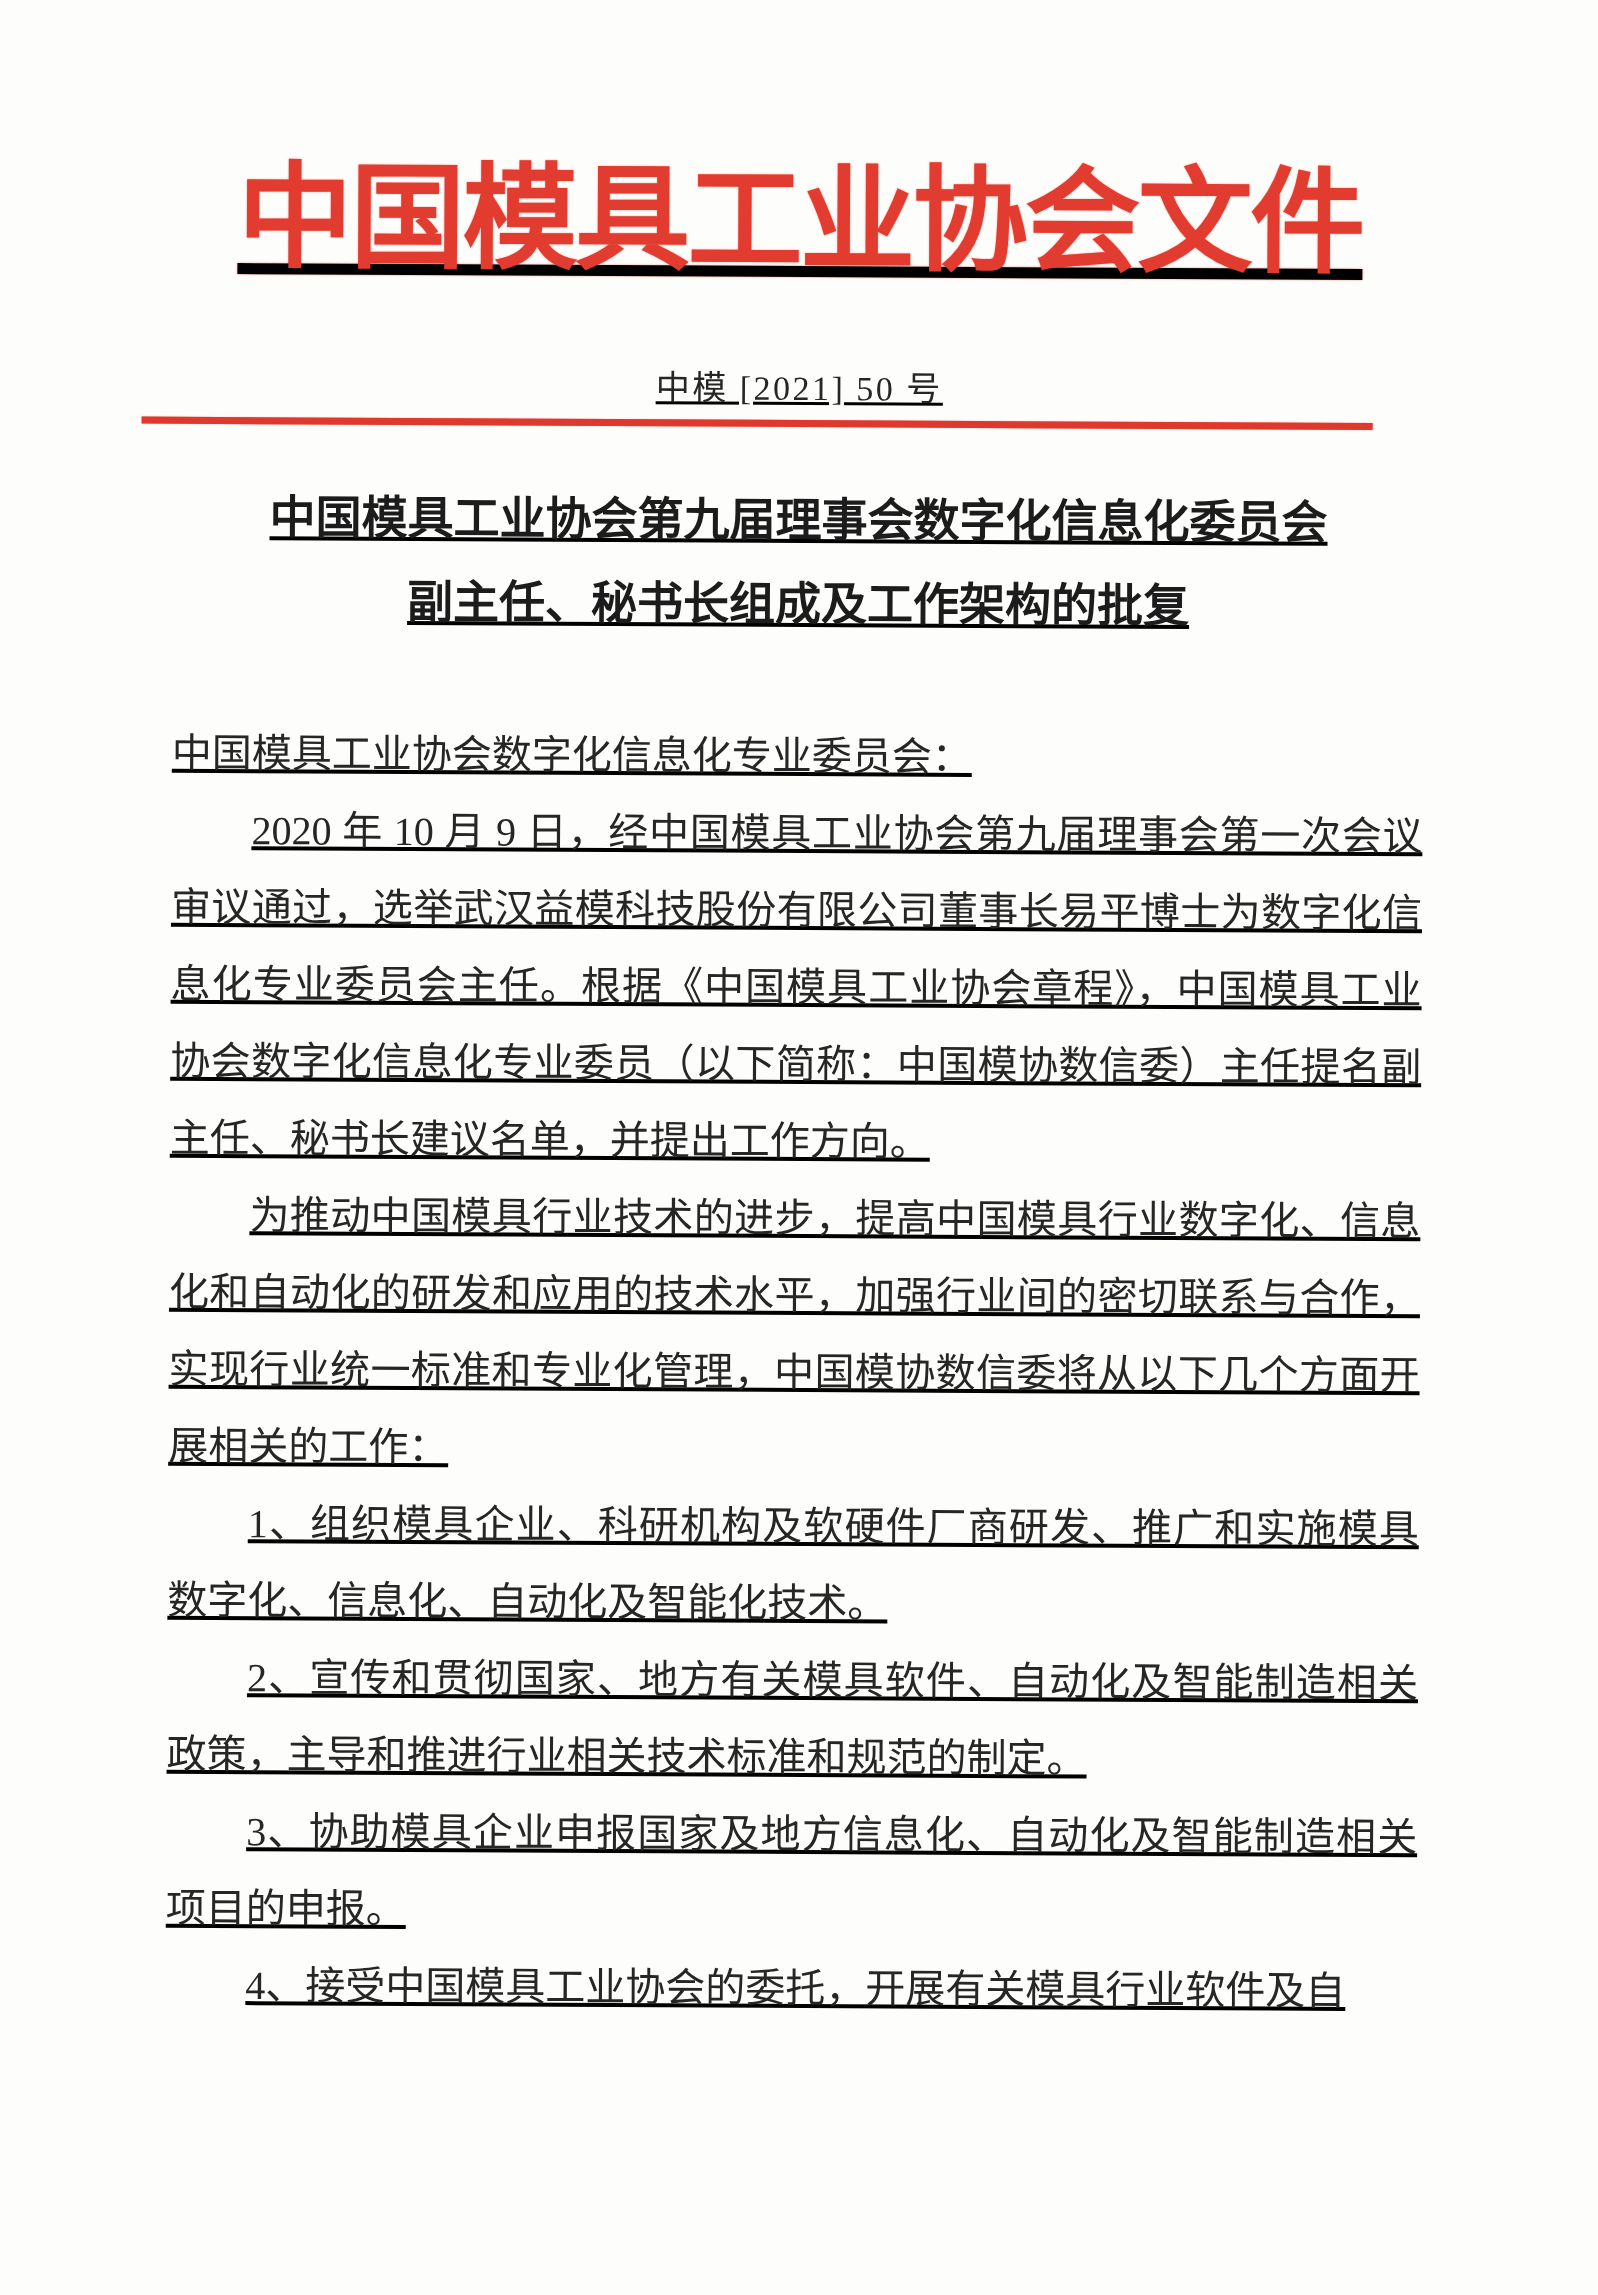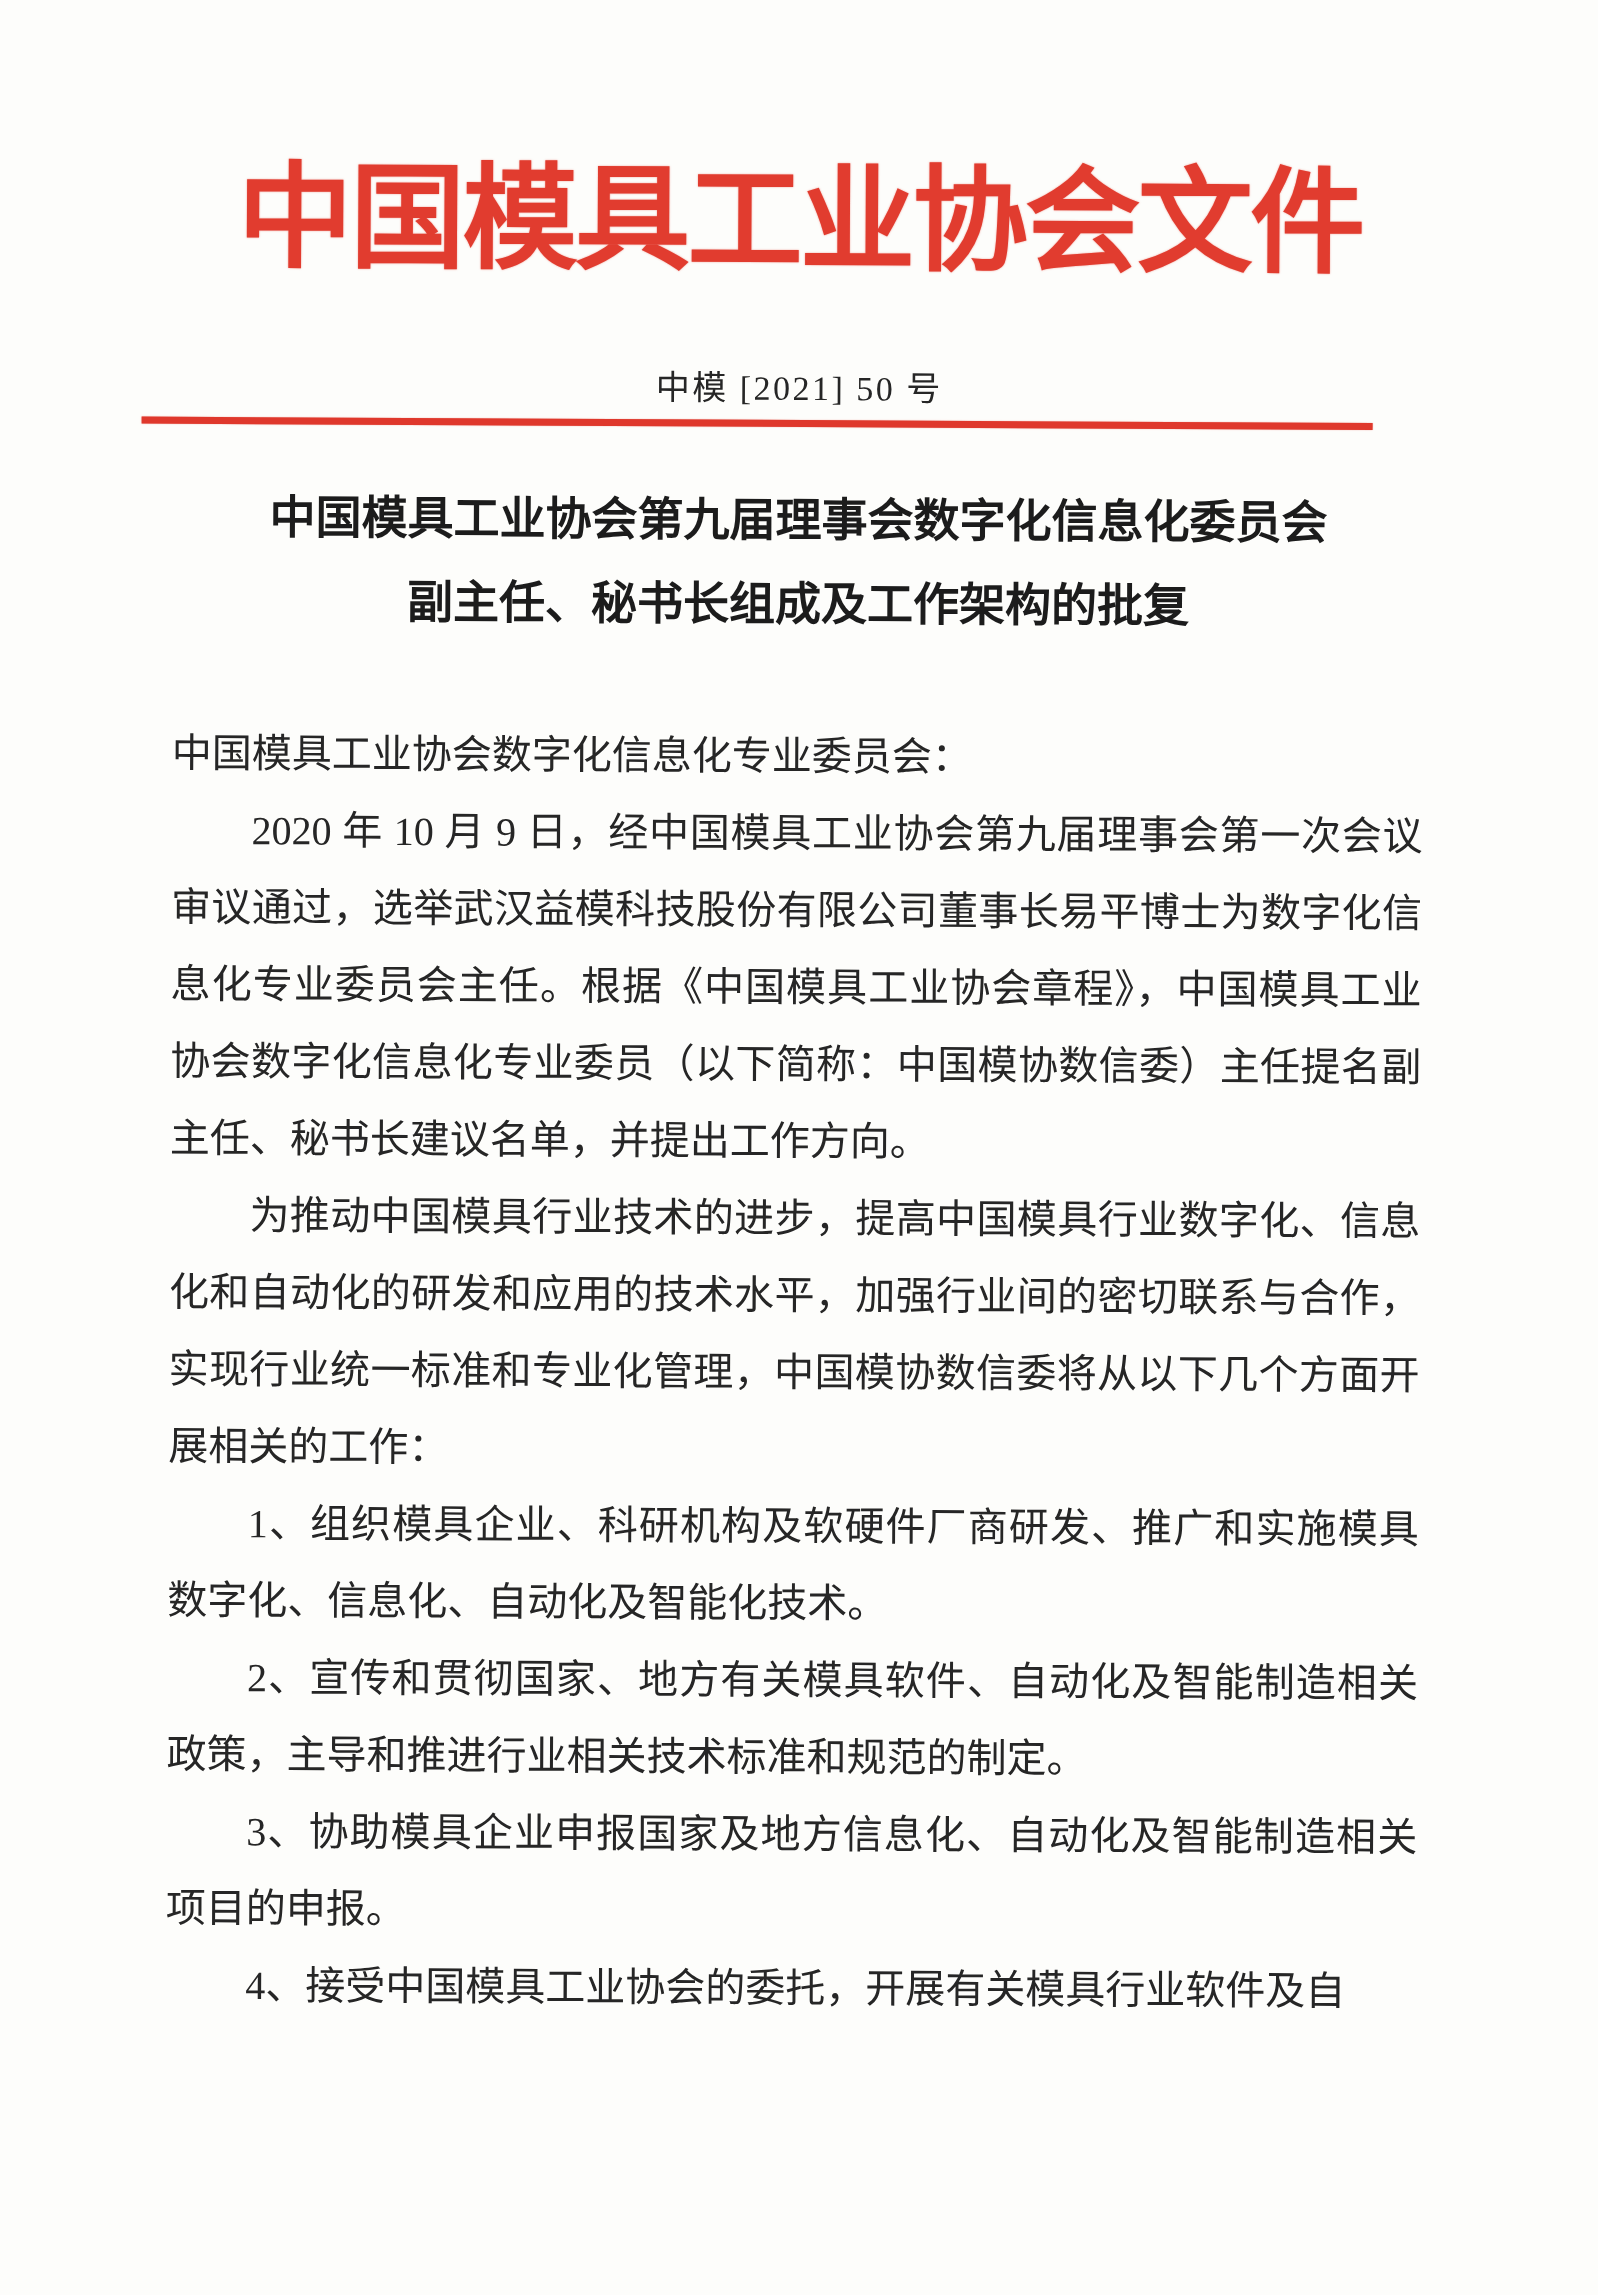--- a/index.html
+++ b/index.html
@@ -16,20 +16,21 @@
     background: var(--background);
     font-family: "Liberation Serif", "DejaVu Serif", serif;
     overflow: hidden;
   }
   .page {
     position: relative;
     width: 1599px;
     height: 2295px;
     background: var(--background);
     overflow: hidden;
+    text-decoration: underline;
   }
   
   .tilt {
     transform: rotate(0.3deg);
     transform-origin: 799px 186px;
   }
   .letterhead {
     margin-top: 164px;
     text-align: center;
     font-size: 115px;

